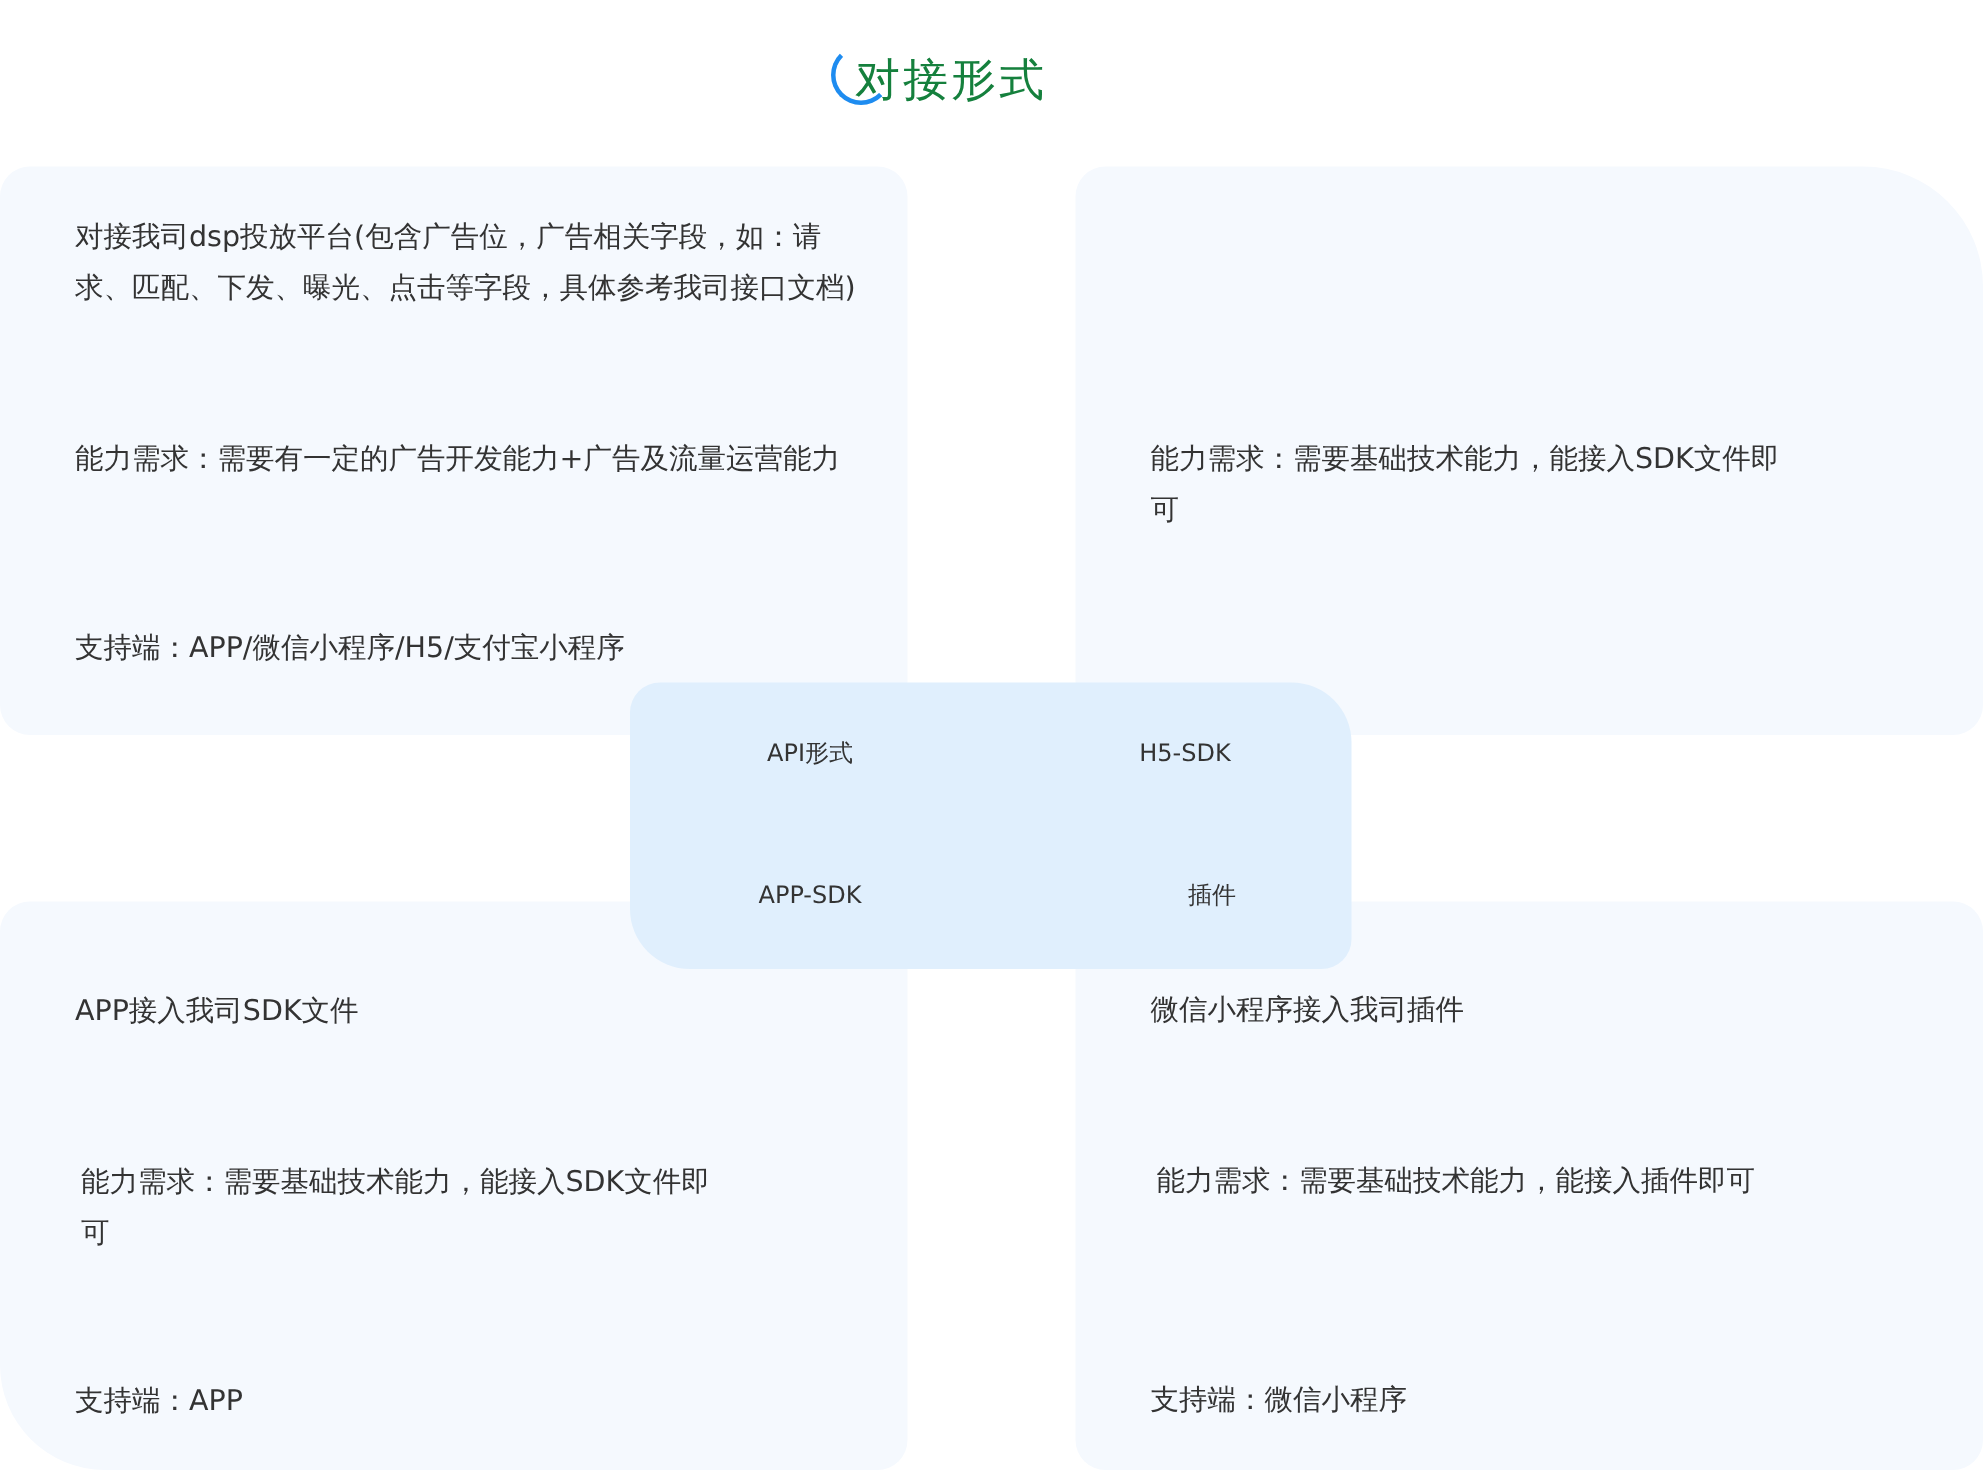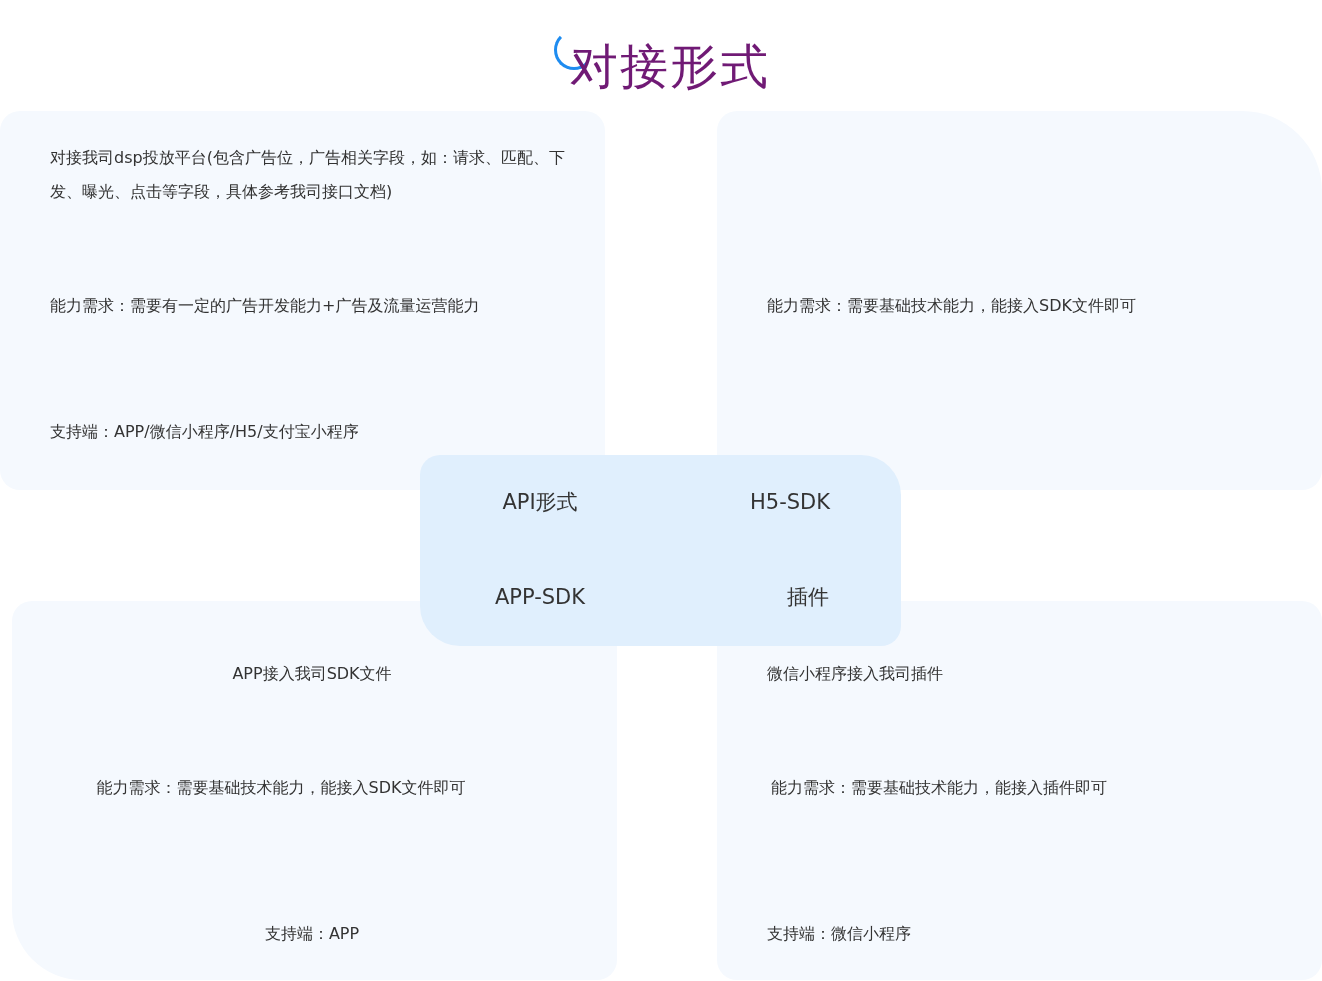--- a/index.html
+++ b/index.html
@@ -32,42 +32,42 @@
       border: 3px solid transparent;
       border-left-color: #1e8cf0;
       border-bottom-color: #1e8cf0;
       border-radius: 50%;
       transform: rotate(0deg);
     }
     .title {
       position: absolute;
       left: 18px;
       top: 0px;
-      font-size: 48px;
+      font-size: 30px;
       line-height: 60px;
       letter-spacing: 2px;
-      color: #701a75;
+      color: #15803d;
       font-weight: normal;
       white-space: nowrap;
     }
     .card {
       position: absolute;
       background: #f5f9fe;
       box-sizing: border-box;
       width: 605px;
       height: 379px;
     }
     .card.tl { left: 0; top: 111px; border-radius: 20px; }
     .card.tr { left: 717px; top: 111px; border-radius: 20px 80px 20px 20px; }
-    .card.bl { left: 12px; top: 601px; border-radius: 20px 20px 20px 70px; text-align: center; }
+    .card.bl { left: 0; top: 601px; border-radius: 20px 20px 20px 70px; }
     .card.br { left: 717px; top: 601px; border-radius: 20px; font-family: Liberation Serif, serif; }
 
     .text {
       position: absolute;
-      font-size: 16px;
+      font-size: 19px;
       line-height: 34px;
       color: #333333;
     }
     .card.tl .t1 { left: 50px; top: 30px; width: 530px; }
     .card.tl .t2 { left: 50px; top: 178px; width: 520px; }
     .card.tl .t3 { left: 50px; top: 304px; width: 540px; white-space: nowrap; }
 
     .card.tr .t1 { left: 50px; top: 30px; width: 500px; }
     .card.tr .t2 { left: 50px; top: 178px; width: 430px; }
     .card.tr .t3 { left: 50px; top: 290px; width: 500px; }
@@ -84,21 +84,21 @@
       position: absolute;
       left: 420px;
       top: 455px;
       width: 481px;
       height: 191px;
       background: #e0effd;
       border-radius: 20px 40px 20px 40px;
     }
     .center-label {
       position: absolute;
-      font-size: 21px;
+      font-size: 16px;
       line-height: 30px;
       color: #333333;
       white-space: nowrap;
       transform: translateX(-50%);
     }
     .c1 { left: 120px; top: 32px; }
     .c2 { left: 370px; top: 32px; }
     .c3 { left: 120px; top: 127px; }
     .c4 { left: 370px; top: 127px; margin-left: 18px; }
   </style>

